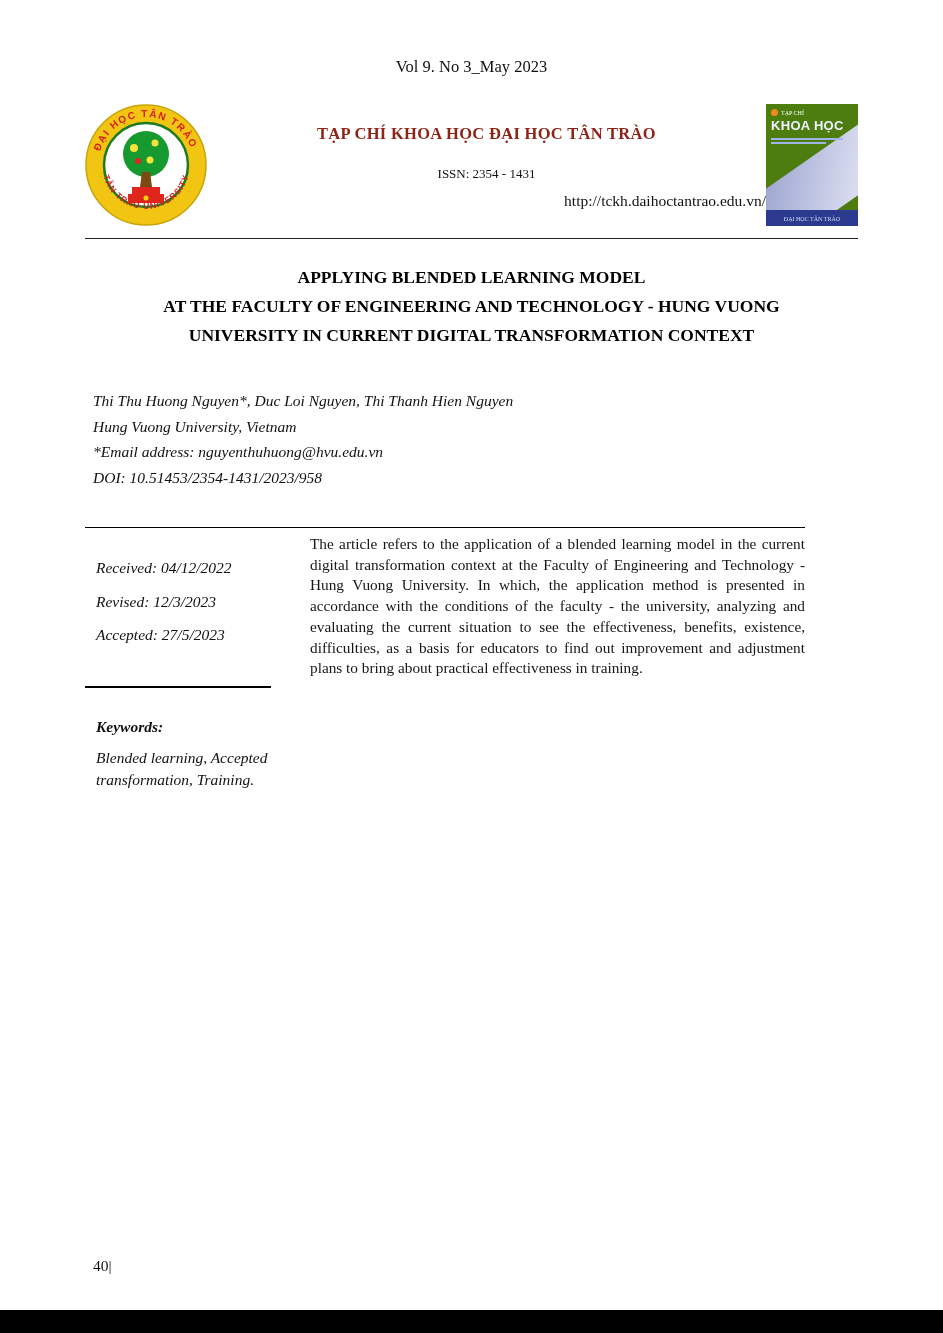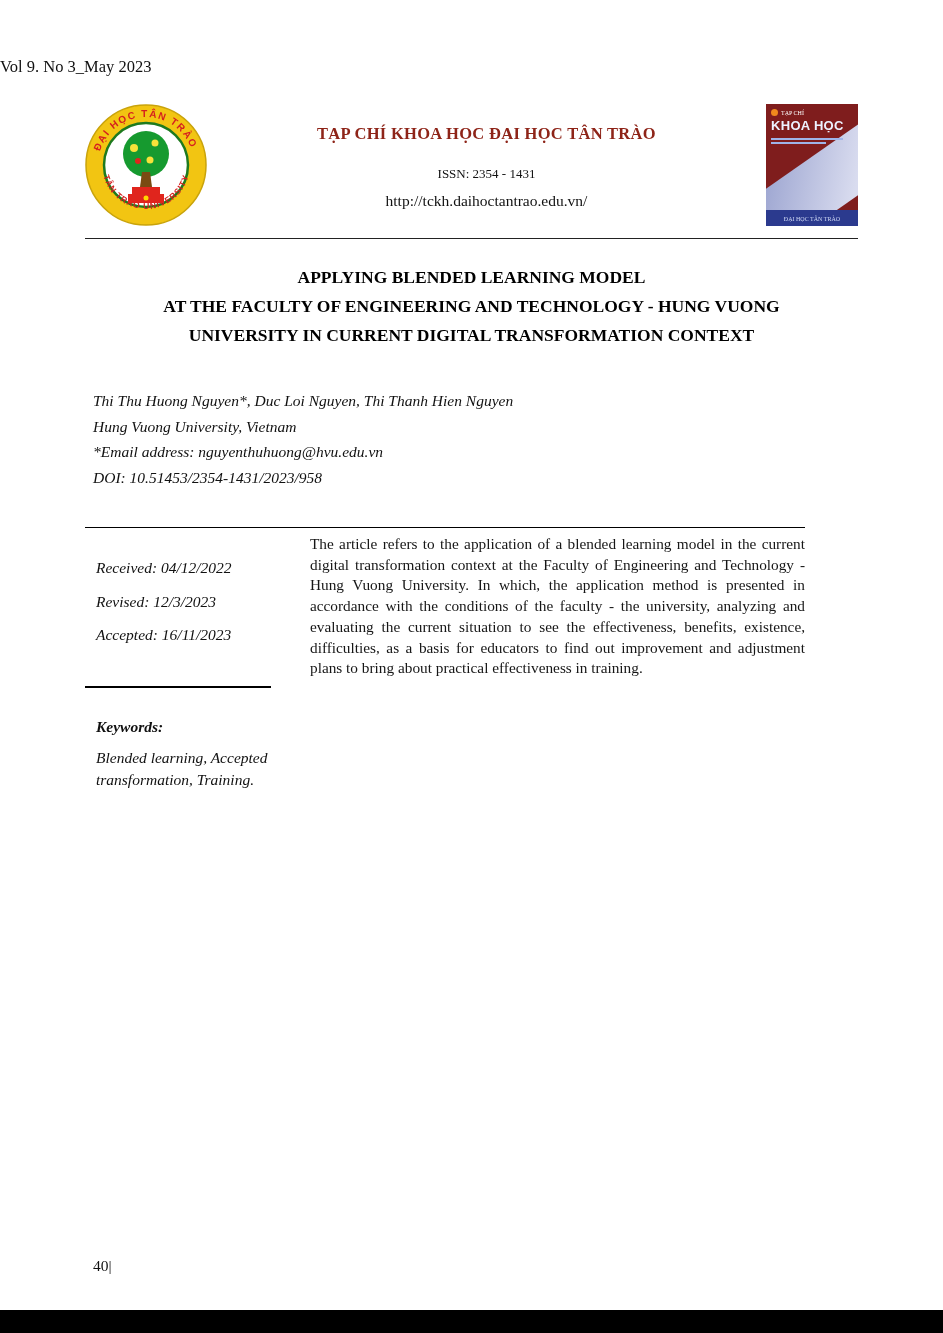--- a/index.html
+++ b/index.html
@@ -10,47 +10,48 @@
     width: 943px;
     height: 1333px;
     background: #ffffff;
     color: #111111;
     overflow: hidden;
   }
 
   
   .vol-header {
     padding-top: 57px;
+    text-align: center;
     font-size: 16.5px;
   }
 
   
   .header-row {
     display: flex;
     align-items: flex-start;
     margin: 27px 85px 0 85px;
   }
   .logo-wrap { width: 122px; height: 122px; flex: 0 0 auto; }
   .header-center { flex: 1; text-align: center; padding-top: 20px; }
   .journal-title {
     font-weight: bold;
     font-size: 16.5px;
     color: #8e2418;
     letter-spacing: 0.3px;
   }
   .journal-issn { margin-top: 22px; font-size: 13px; }
-  .journal-url  { margin-top: 10px; font-size: 15.5px; cursor: pointer; }
+  .journal-url  { margin-top: 10px; font-size: 15.5px; cursor: pointer; text-align: right; }
 
   
   .cover {
     position: relative;
     width: 92px;
     height: 122px;
     flex: 0 0 auto;
-    background: #7f1d1d;
+    background: #4d7c0f;
     overflow: hidden;
   }
   .cover-band {
     position: absolute;
     top: 52px; left: -34px;
     width: 180px; height: 58px;
     background: linear-gradient(135deg, #8d97c9 0%, #d9dcef 70%);
     transform: rotate(-35deg);
   }
   .cover-footer {
@@ -262,21 +263,21 @@
     <div class="a-line">*Email address: nguyenthuhuong@hvu.edu.vn</div>
     <div class="a-line">DOI: 10.51453/2354-1431/2023/958</div>
   </div>
 
   <div class="info-table">
     <div class="it-body">
       <div class="it-b-left">
         <div class="it-dates">
           <div class="d-line">Received: 04/12/2022</div>
           <div class="d-line">Revised: 12/3/2023</div>
-          <div class="d-line">Accepted: 16/11/2023</div>
+          <div class="d-line">Accepted: 27/5/2023</div>
         </div>
         <div class="it-keywords-label">Keywords:</div>
         <div class="it-keywords-text">Blended learning, Accepted transformation, Training.</div>
       </div>
       <div class="it-b-right">
         <div class="abstract-text">The article refers to the application of a blended learning model in the current digital transformation context at the Faculty of Engineering and Technology - Hung Vuong University. In which, the application method is presented in accordance with the conditions of the faculty - the university, analyzing and evaluating the current situation to see the effectiveness, benefits, existence, difficulties, as a basis for educators to find out improvement and adjustment plans to bring about practical effectiveness in training.</div>
       </div>
     </div>
   </div>
 

